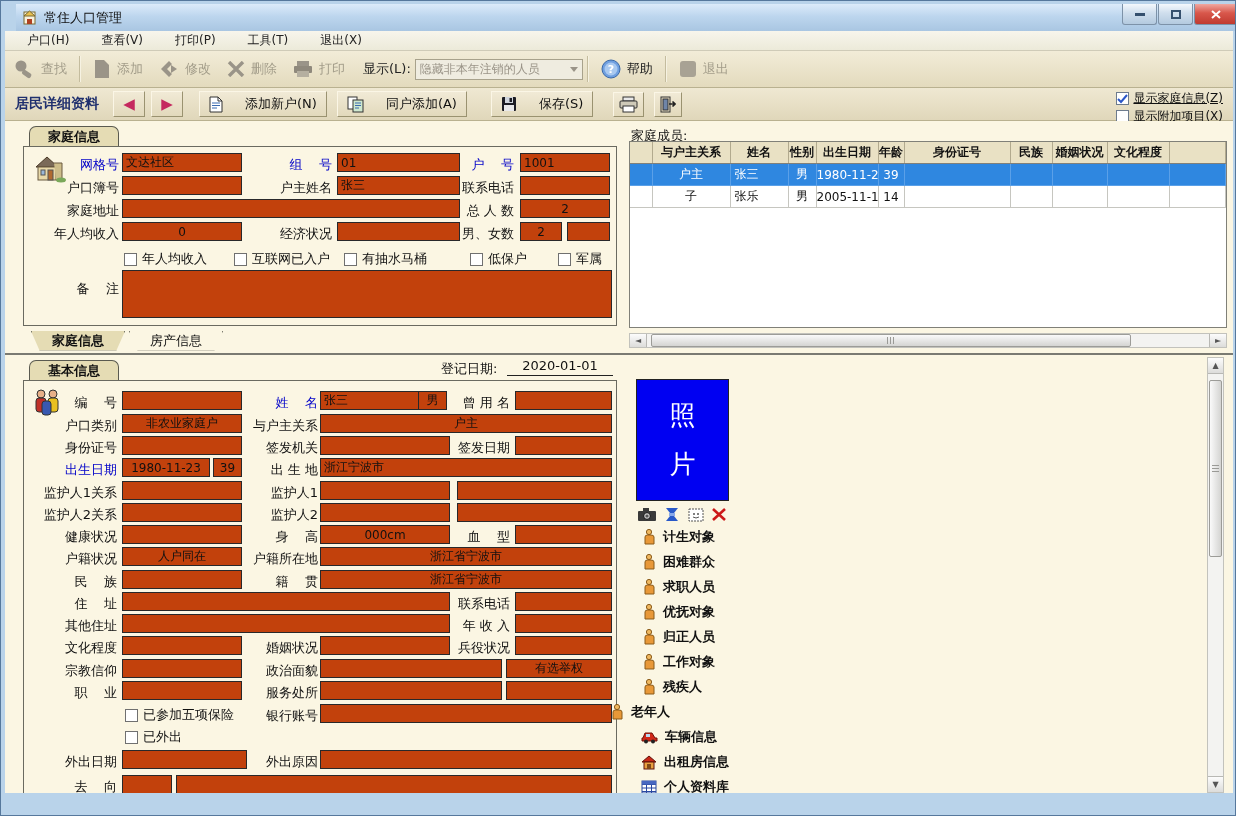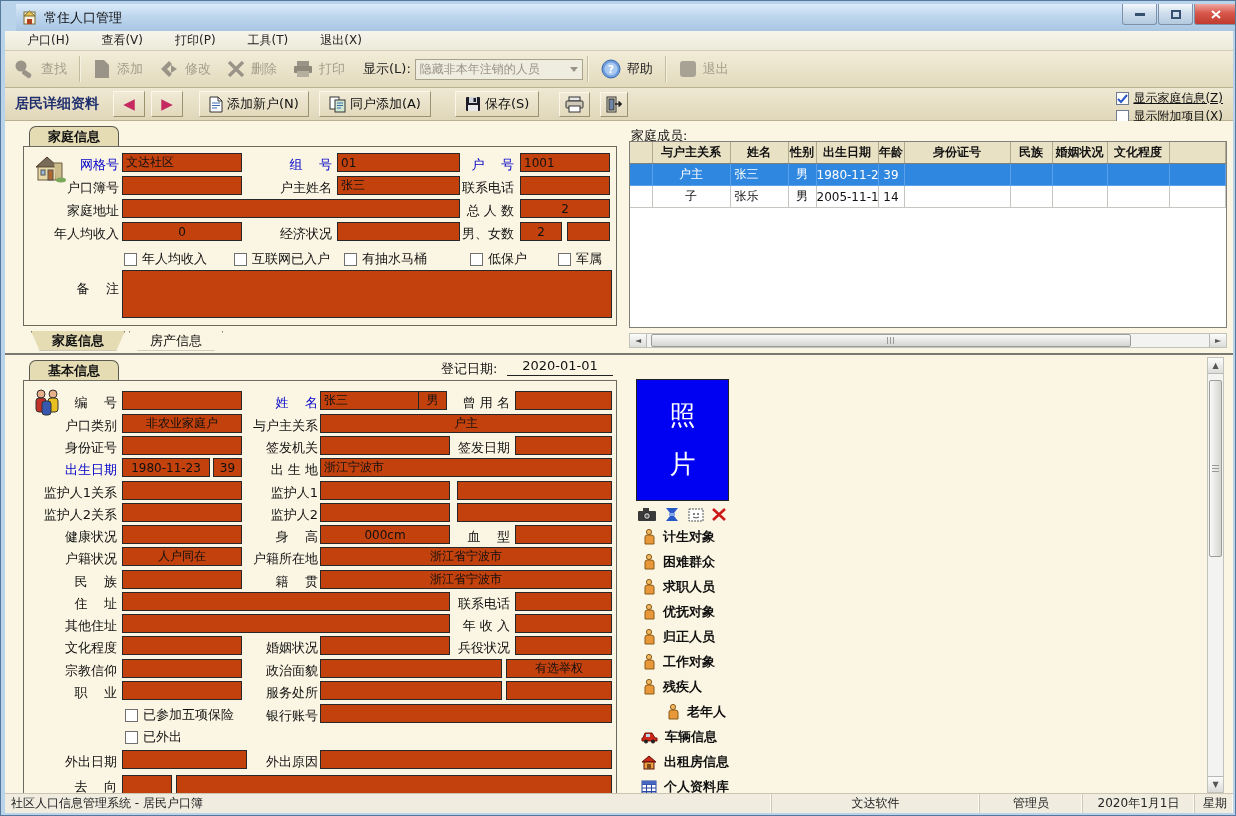--- a/index.html
+++ b/index.html
@@ -19,21 +19,21 @@
   .toolbar2{left:4px;top:87px;width:1228px;height:33px;background:linear-gradient(#efe8d2,#e0d7ba);border-bottom:1px solid #b9b190;display:flex;align-items:center;box-sizing:border-box;}
   .tbtn{display:flex;align-items:center;gap:6px;padding:3px 8px;}
   .tbtn .tlabel{font-size:13px;color:#a39d8a;}
   .tbtn.enabled .tlabel{color:#222;}
   .tsep{width:1px;height:26px;background:#c4bc9e;border-right:1px solid #f6f2e2;margin:0 4px;}
   .display-label{font-size:13px;color:#222;margin:0 4px 0 10px;}
   .dropdown{width:168px;height:21px;border:1px solid #a8a28c;background:#efece0;display:flex;align-items:center;justify-content:space-between;padding:0 4px;box-sizing:border-box;}
   .dropdown .dval{font-size:12px;color:#9a9488;white-space:nowrap;overflow:hidden;}
   .drop-arrow{width:0;height:0;border-left:4px solid transparent;border-right:4px solid transparent;border-top:5px solid #9a9488;}
   .tb2-title{font-size:14px;font-weight:bold;color:#20306e;margin:0 14px 0 10px;white-space:pre;}
-  .tb2-btn{display:flex;gap:4px;padding:3px 9px;border:1px solid;border-color:#fbf6e6 #9a9270 #9a9270 #fbf6e6;background:linear-gradient(#f1ead6,#e2d9bc);margin-right:10px;}
+  .tb2-btn{display:flex;gap:22px;padding:3px 9px;border:1px solid;border-color:#fbf6e6 #9a9270 #9a9270 #fbf6e6;background:linear-gradient(#f1ead6,#e2d9bc);margin-right:10px;}
   .tb2-btn .blabel{font-size:13px;color:#111;}
   .arrow-btn{width:30px;height:24px;border:1px solid;border-color:#fbf6e6 #9a9270 #9a9270 #fbf6e6;background:linear-gradient(#f1ead6,#e2d9bc);display:flex;align-items:center;justify-content:center;margin-right:6px;font-size:15px;color:#c5295f;}
   .tb2-checks{position:absolute;right:10px;top:2px;display:flex;flex-direction:column;gap:1px;}
   .cbrow{display:flex;align-items:center;gap:4px;}
   .cb{width:13px;height:13px;background:#fff;border:1px solid #6d7b8d;box-sizing:border-box;display:flex;align-items:center;justify-content:center;}
   .cblabel{font-size:12px;color:#111;text-decoration:underline;}
   
   .main{left:4px;top:120px;width:1228px;height:672px;background:#fbf6e3;overflow:hidden;}
   .grouptab{height:20px;background:#e5dcb4;border:1px solid #5a5a50;border-bottom:none;border-radius:7px 7px 0 0;display:flex;align-items:center;justify-content:center;font-size:13px;font-weight:bold;color:#111;padding:0 10px;box-sizing:border-box;}
   .groupbox{border:1px solid #6a6a60;background:#fbf6e3;}
@@ -621,21 +621,21 @@
       </div>
     <div class="cat-item" style="left:638px;top:557px;">
         <span class="picon">
           <svg width="13" height="16" viewBox="0 0 13 16">
             <circle cx="6" cy="3" r="2.6" fill="#f0b860" stroke="#8a5a18"></circle>
             <path d="M2 15 V8 Q2 6 4.5 6 H8 Q11 6 11 8 V15 Z" fill="#e89838" stroke="#8a5a18"></path>
           </svg>
         </span>
         <span class="cat-label">残疾人</span>
       </div>
-    <div class="cat-item" style="left:662px;top:582px;justify-content:center;">
+    <div class="cat-item" style="left:606px;top:582px;justify-content:center;">
         <span class="picon">
           <svg width="13" height="16" viewBox="0 0 13 16">
             <circle cx="6" cy="3" r="2.6" fill="#f0b860" stroke="#8a5a18"></circle>
             <path d="M2 15 V8 Q2 6 4.5 6 H8 Q11 6 11 8 V15 Z" fill="#e89838" stroke="#8a5a18"></path>
           </svg>
         </span>
         <span class="cat-label">老年人</span>
       </div>
     <div class="cat-item" style="left:636px;top:607px;">
         <span class="picon">
@@ -671,31 +671,14 @@
 
     <div class="abs vscroll" style="left:1202px;top:236px;width:17px;height:436px;">
       <div class="vbtn" style="position:absolute;top:0;border-bottom:1px solid #b8b8b4;">▲</div>
       <div class="vthumb" style="top:22px;height:175px;">
           <span class="vgrip"></span>
         </div>
       <div class="vbtn" style="position:absolute;bottom:0;border-top:1px solid #b8b8b4;">▼</div>
     </div>
   </div>
 
-  <div class="abs statusbar">
-    <div class="sseg" style="width:767px;padding-left:6px;">
-        <span>社区人口信息管理系统 - 居民户口簿</span>
-      </div>
-    <div class="sseg" style="width:208px;justify-content:center;">
-        <span>文达软件</span>
-      </div>
-    <div class="sseg" style="width:103px;justify-content:center;">
-        <span>管理员</span>
-      </div>
-    <div class="sseg" style="width:112px;justify-content:center;">
-        <span>2020年1月1日</span>
-      </div>
-    <div class="sseg" style="flex:1;justify-content:flex-start;padding-left:8px;border-right:none;">
-        <span>星期</span>
-      </div>
-  </div>
 
 </div>
 
 </body></html>

